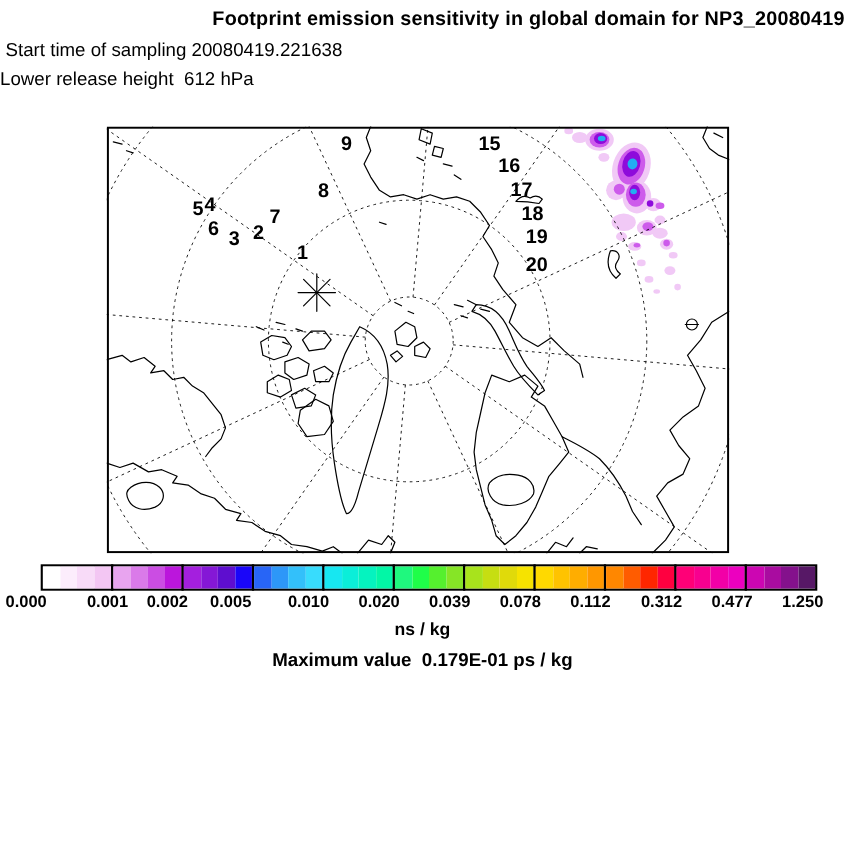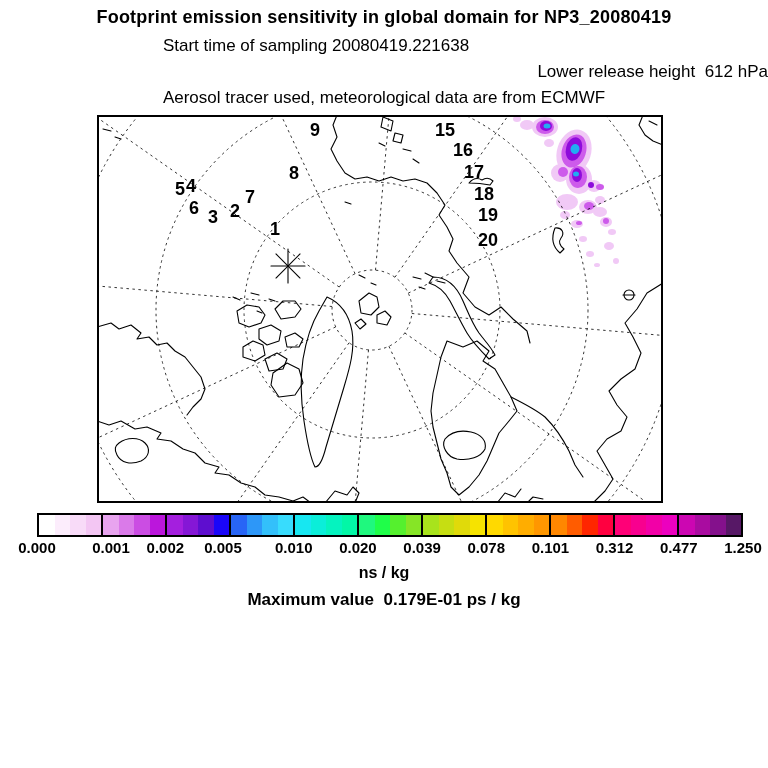--- a/index.html
+++ b/index.html
@@ -1,51 +1,50 @@
 <!DOCTYPE html>
 <html><head>
 <meta charset="utf-8">
 <style>
   html,body{margin:0;padding:0;background:#fff}
   .page{position:relative;width:768px;height:768px;background:#fff;overflow:hidden;
         font-family:"Liberation Sans",sans-serif;color:#000}
-  .title{position:absolute;top:7px;left:0;width:768px;text-align:center;
+  .title{position:absolute;top:7px;left:0;width:768px;text-align:right;
          font-weight:bold;font-size:18px;letter-spacing:.2px}
-  .row2{position:absolute;top:36px;left:0;width:632px;display:flex;justify-content:center;
+  .row2{position:absolute;top:36px;left:0;width:632px;display:flex;justify-content:flex-start;
         padding:0 5px;box-sizing:border-box;font-size:17px;white-space:pre}
-  .row3{position:absolute;top:62px;left:0;width:768px;display:flex;justify-content:flex-end;gap:32px;
+  .row3{position:absolute;top:62px;left:0;width:768px;display:flex;justify-content:flex-start;gap:32px;
         font-size:17px;white-space:pre}
   .row4{position:absolute;top:88px;left:0;width:768px;text-align:center;font-size:17px}
   #mapsvg{position:absolute;left:97px;top:115px}
   .coast{fill:none;stroke:#000;stroke-width:1.1;stroke-linejoin:round;stroke-linecap:round}
   .grat{fill:none;stroke:#000;stroke-width:.8;stroke-dasharray:2.5,3.5}
   .traj{font-family:"Liberation Sans",sans-serif;font-weight:bold;font-size:18px;fill:#000}
   #cbar{position:absolute;left:37px;top:513px;width:706px;height:24px;display:flex}
   .cb-block{flex:1;display:flex;border:2px solid #000;box-sizing:border-box;margin-left:-2px}
   .cb-block:first-child{margin-left:0}
   .cb-cell{flex:1}
-  .cb-tick{position:absolute;width:64px;text-align:center;top:539px;font-weight:bold;font-size:15px}
+  .cb-tick{position:absolute;width:64px;top:539px;font-weight:bold;font-size:15px}
   .unit{position:absolute;top:564px;left:0;width:768px;text-align:center;
         font-weight:bold;font-size:16px;white-space:pre}
   .maxval{position:absolute;top:590px;left:0;width:768px;text-align:center;
         font-weight:bold;font-size:17px;white-space:pre}
 </style>
 </head>
 <body>
 
 <div class="page">
 
   <div class="title">Footprint emission sensitivity in global domain for NP3_20080419</div>
   <div class="row2">
     <span>Start time of sampling 20080419.221638</span>
   </div>
   <div class="row3">
     <span>Lower release height  612 hPa</span>
   </div>
-  <div class="row4">Aerosol tracer used, meteorological data are from ECMWF</div>
 
   <svg id="mapsvg" width="566" height="388" viewBox="0 0 566 388">
     <g id="plume">
         <ellipse cx="448" cy="12" rx="13" ry="10" fill="#F1C9F6" transform="rotate(0 448 12)"></ellipse>
         <ellipse cx="477" cy="37" rx="17" ry="23" fill="#F1C9F6" transform="rotate(18 477 37)"></ellipse>
         <ellipse cx="482" cy="64" rx="13" ry="15" fill="#F1C9F6" transform="rotate(0 482 64)"></ellipse>
         <ellipse cx="470" cy="87" rx="11" ry="8" fill="#F1C9F6" transform="rotate(0 470 87)"></ellipse>
         <ellipse cx="491" cy="92" rx="9" ry="7" fill="#F1C9F6" transform="rotate(0 491 92)"></ellipse>
         <ellipse cx="463" cy="58" rx="9" ry="9" fill="#F1C9F6" transform="rotate(0 463 58)"></ellipse>
         <ellipse cx="430" cy="10" rx="7" ry="5" fill="#F1C9F6" transform="rotate(0 430 10)"></ellipse>
@@ -228,21 +227,21 @@
     </div>
   <div id="cbticks">
       <span class="cb-tick" style="left: 5px;">0.000</span>
       <span class="cb-tick" style="left: 79px;">0.001</span>
       <span class="cb-tick" style="left: 133.364px;">0.002</span>
       <span class="cb-tick" style="left: 191px;">0.005</span>
       <span class="cb-tick" style="left: 261.727px;">0.010</span>
       <span class="cb-tick" style="left: 325.909px;">0.020</span>
       <span class="cb-tick" style="left: 390.091px;">0.039</span>
       <span class="cb-tick" style="left: 454.273px;">0.078</span>
-      <span class="cb-tick" style="left: 518.455px;">0.101</span>
+      <span class="cb-tick" style="left: 518.455px;">0.112</span>
       <span class="cb-tick" style="left: 582.636px;">0.312</span>
       <span class="cb-tick" style="left: 646.818px;">0.477</span>
       <span class="cb-tick" style="left: 711px;">1.250</span>
     </div>
   <div class="unit">ns / kg</div>
   <div class="maxval">Maximum value  0.179E-01 ps / kg</div>
 
 </div>
 
 </body></html>

